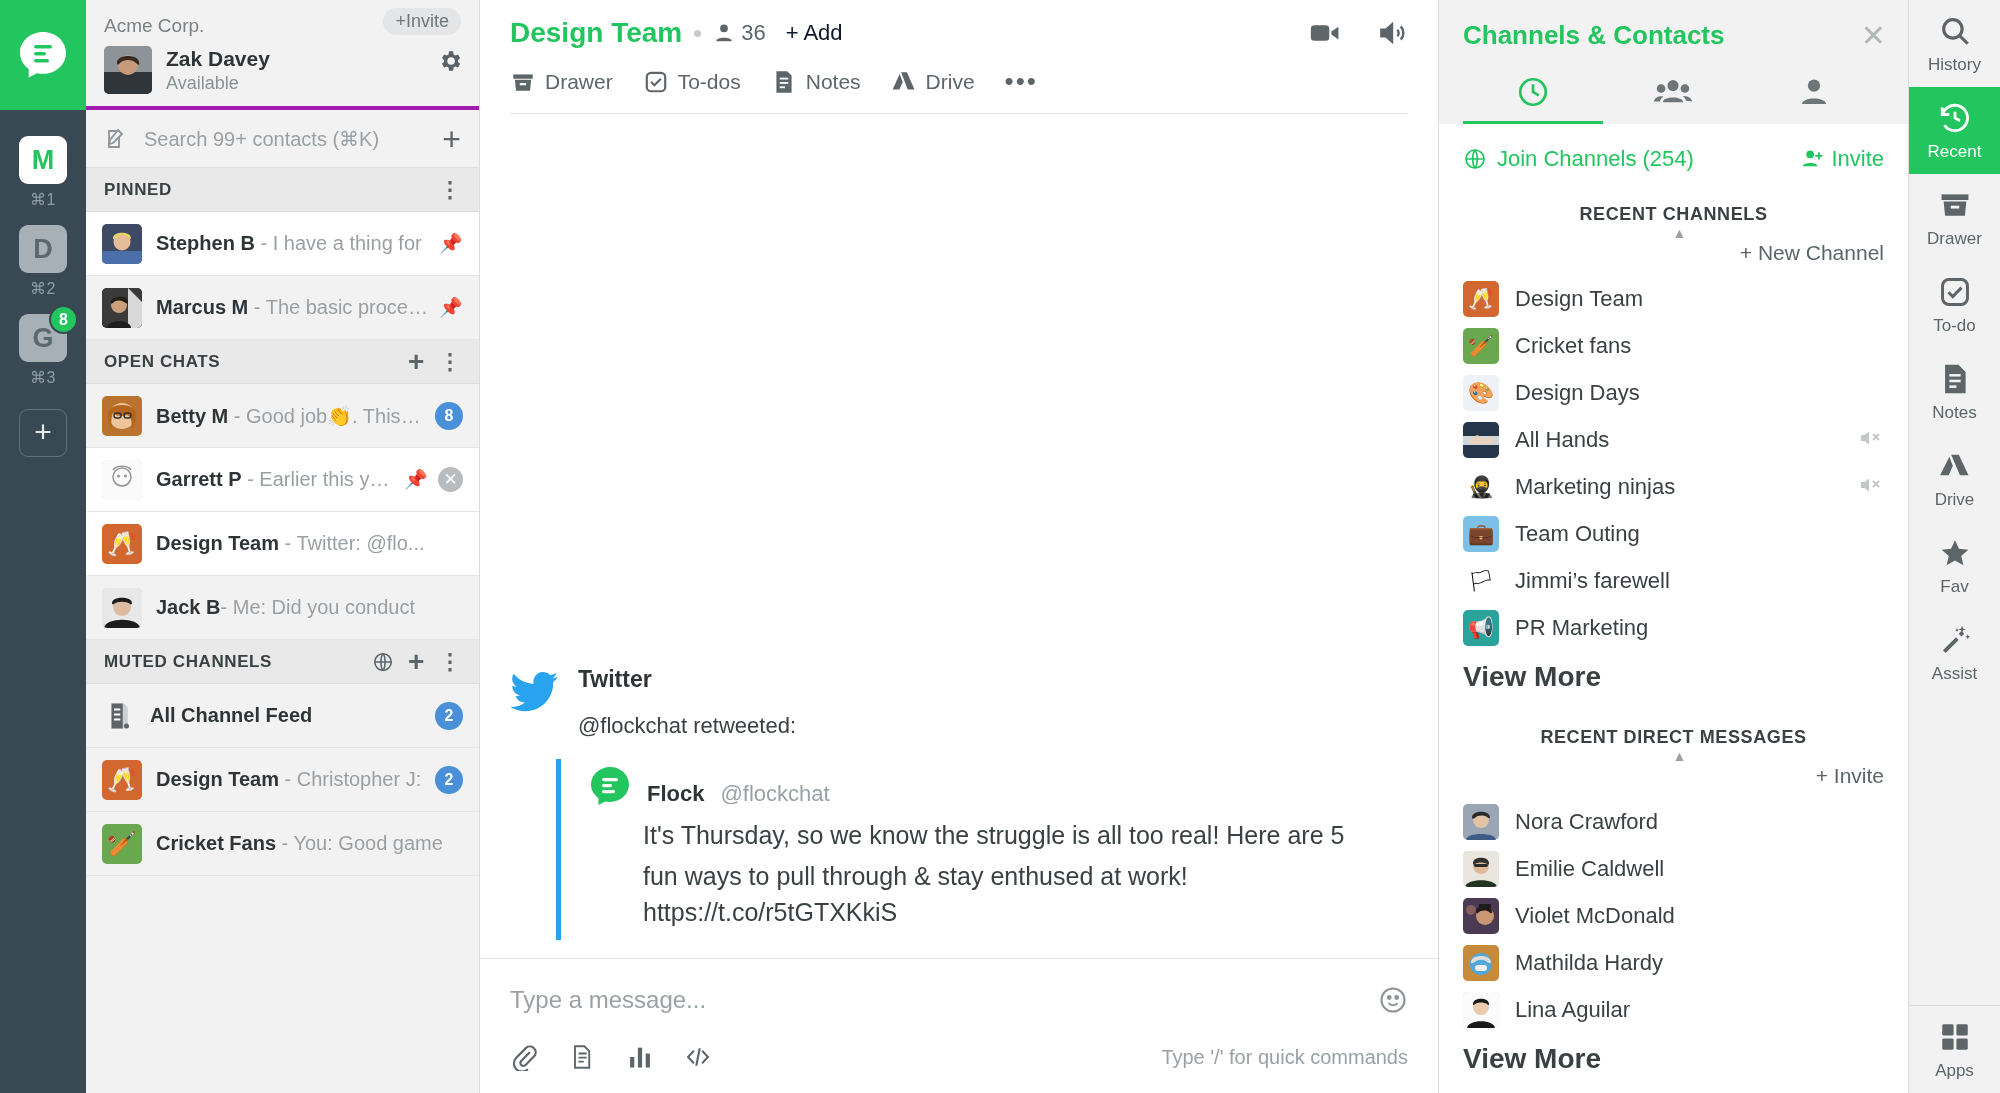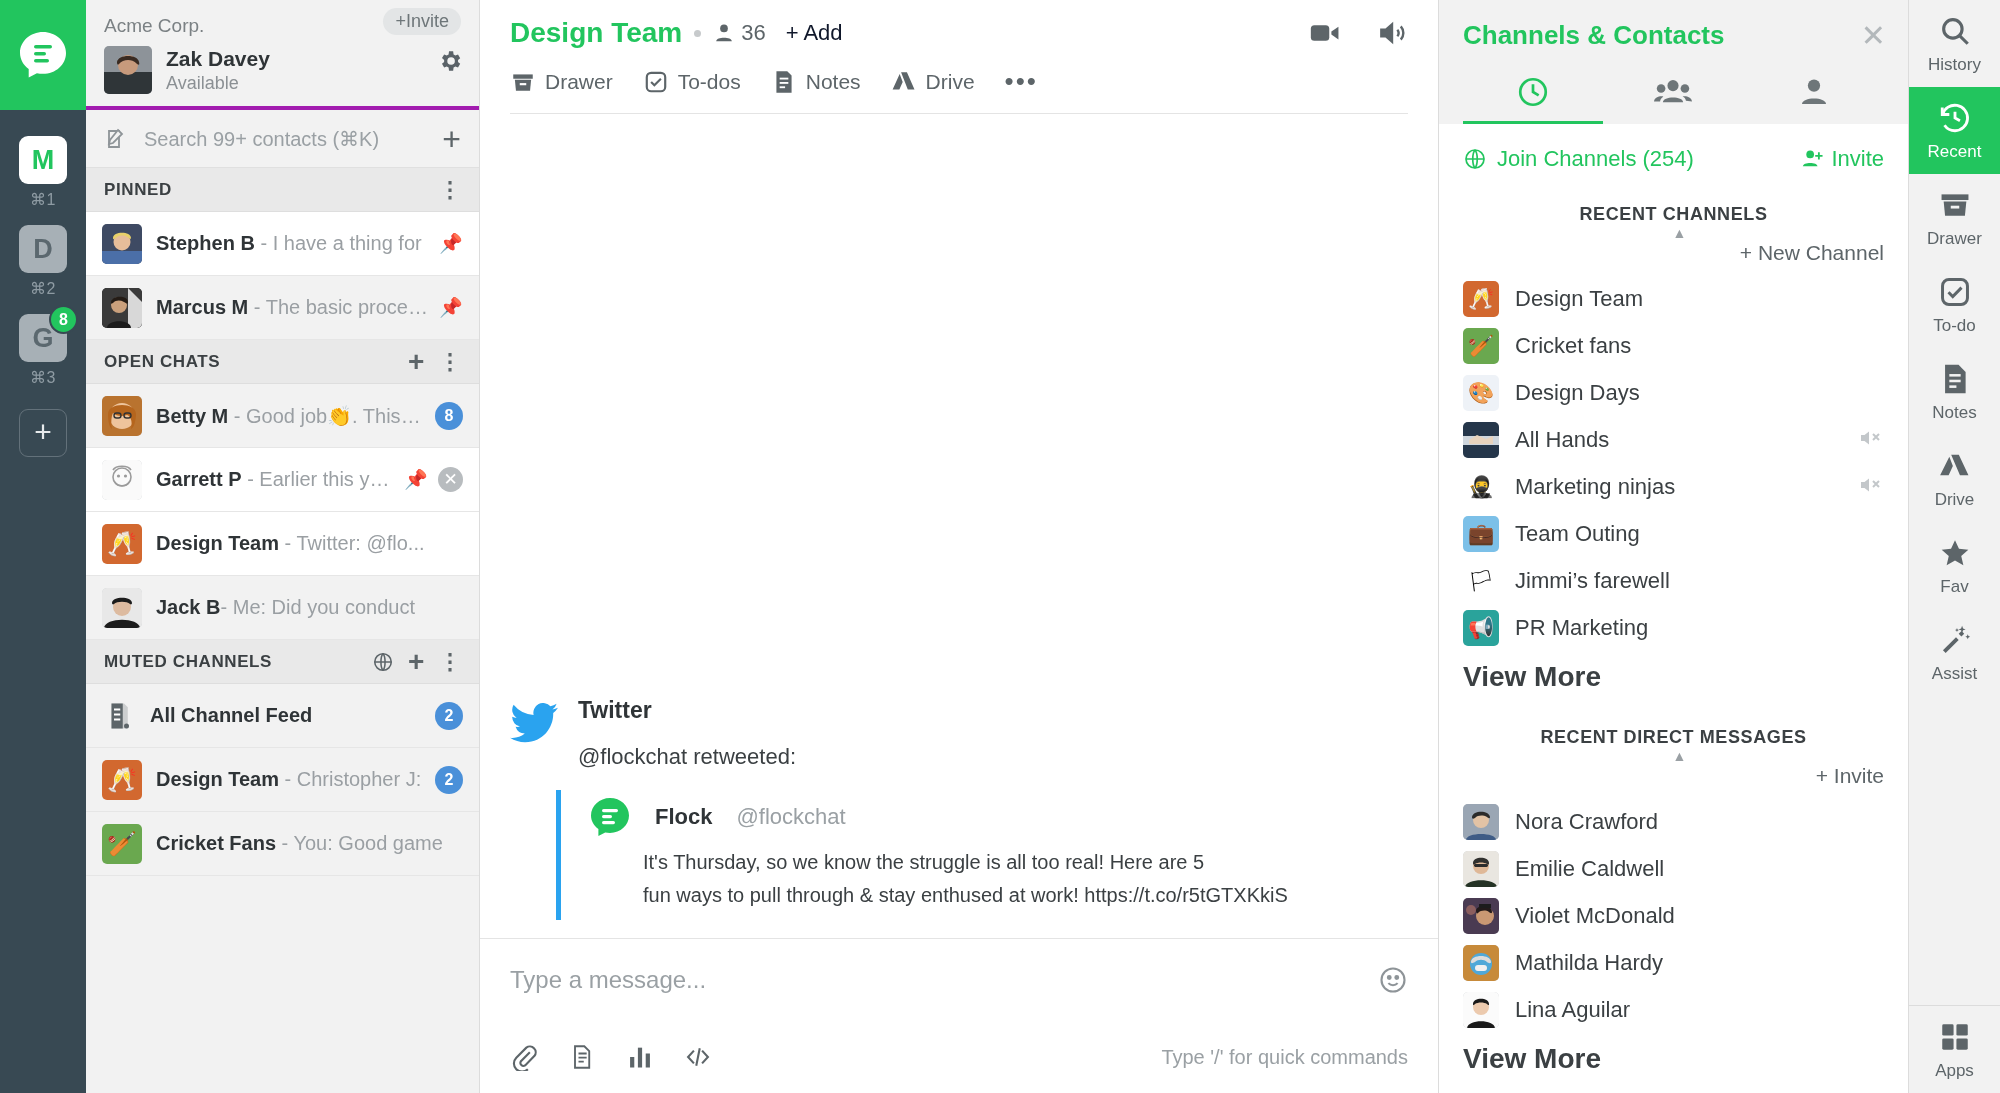--- a/index.html
+++ b/index.html
@@ -133,30 +133,30 @@
   .messages { flex: 1; padding: 0 30px; position: relative; overflow: hidden; }
   .tweet-block { position: absolute; left: 30px; right: 30px; bottom: 18px; }
   .tweet-row { display: flex; }
   .tw-bird { width: 48px; flex: none; padding-top: 6px; }
   .tw-body { margin-left: 20px; flex: 1; }
   .tw-title { font-size: 23px; color: #2f3437; font-weight: bold; margin-bottom: 20px; }
   .tw-sub { font-size: 22px; color: #3b4043; margin-bottom: 20px; }
   .quote {
     border-left: 5px solid #2aa3ef; padding: 6px 0 10px 28px; margin-left: 46px;
   }
-  .quote-head { display: flex; align-items: center; gap: 24px; }
+  .quote-head { display: flex; align-items: flex-end; gap: 16px; }
   .flock-av { width: 42px; height: 42px; position: relative; flex: none; }
   .q-name { font-size: 22px; font-weight: bold; color: #2f3437; }
   .q-handle { font-size: 22px; color: #9aa0a4; }
-  .q-text { font-size: 20px; color: #3b4043; line-height: 1.45; margin-top: 10px; margin-left: 54px; }
+  .q-text { font-size: 25px; color: #3b4043; line-height: 1.45; margin-top: 10px; margin-left: 54px; }
 
   .composer { border-top: 1px solid #e4e4e4; padding: 26px 30px 22px 30px; }
   .composer-top { display: flex; align-items: center; }
   .composer-ph { font-size: 24px; color: #9aa0a4; flex: 1; }
-  .composer-bottom { display: flex; align-items: center; margin-top: 48px; color: #5d6569; gap: 30px; }
+  .composer-bottom { display: flex; align-items: center; margin-top: 28px; color: #5d6569; gap: 30px; }
   .hint { margin-left: auto; font-size: 20px; color: #9aa0a4; }
 
   
   .rpanel {
     width: 470px; flex: 0 0 470px; border-left: 1px solid #dcdcdc;
     display: flex; flex-direction: column; background: #fff; height: 1093px;
   }
   .rp-head {
     background: #f2f2f2; padding: 20px 24px 0 24px; position: relative;
   }

